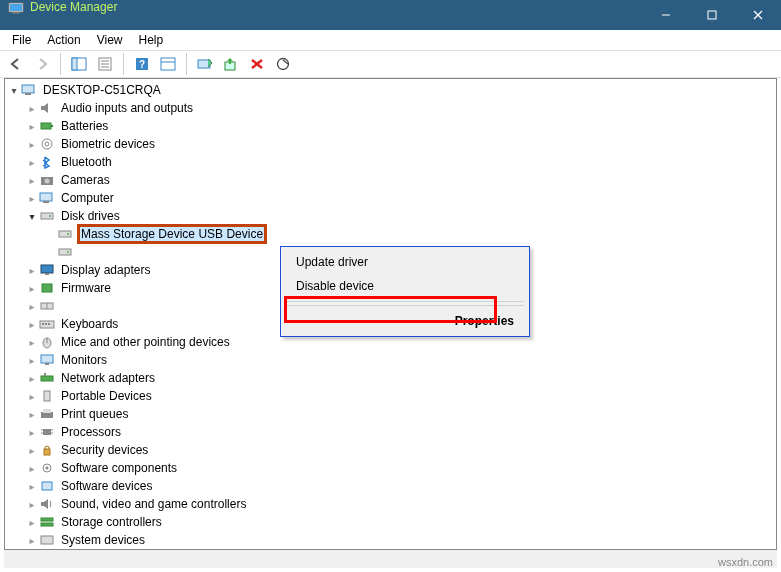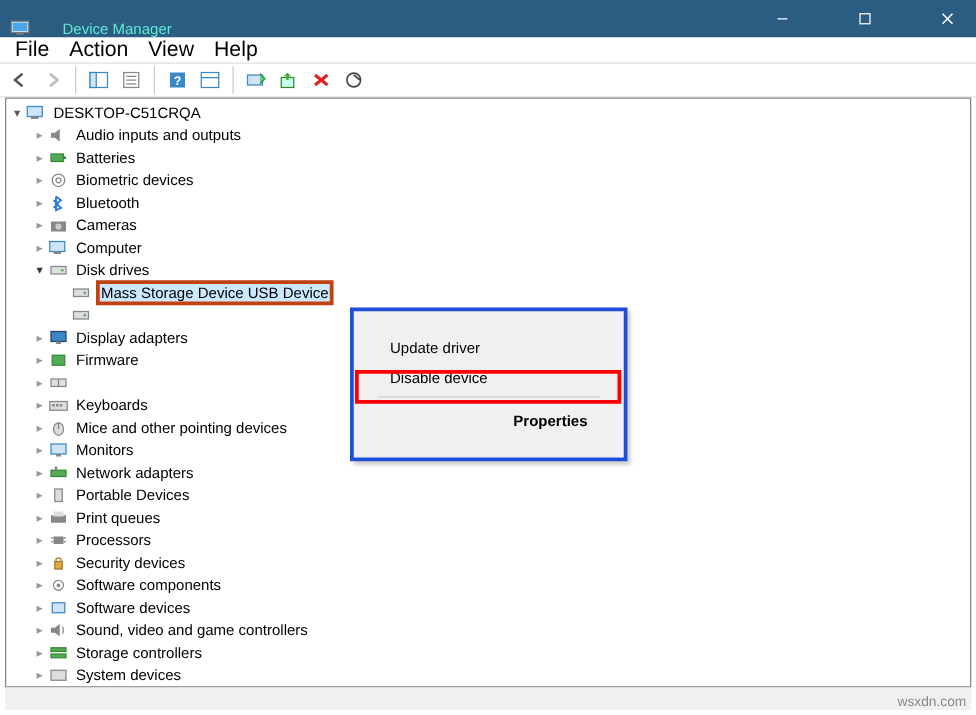--- a/index.html
+++ b/index.html
@@ -8,37 +8,36 @@
   font-family: "Segoe UI", Tahoma, sans-serif;
   font-size: 12px;
   background: #fff;
   width: 781px;
   height: 572px;
   overflow: hidden;
   position: relative;
 }
 .titlebar {
   background: #2b5c82;
-  color: #5eead4;
+  color: #bef264;
   height: 30px;
   display: flex;
-  align-items: flex-end;
+  align-items: flex-start;
   padding-left: 8px;
-  gap: 20px;
 }
 .titlebar .icon { width:16px; height:16px; margin-right:6px; display:inline-flex; align-items:center; justify-content:center;}
 .titlebar .title { flex:1; font-size:12px; }
 .titlebar .btn { width:46px; height:30px; display:flex; align-items:center; justify-content:center; color:#fff; }
 .menubar {
   background:#fff;
   height:20px;
   display:flex;
   align-items:center;
   padding: 0 4px;
-  font-size:17px;
+  font-size:12px;
   border-bottom:0;
 }
 .menubar .mitem { padding:2px 8px; }
 .toolbar {
   height:28px;
   display:flex;
   align-items:center;
   padding:0 4px;
   border-top:1px solid #e0e0e0;
   border-bottom:1px solid #e0e0e0;
@@ -58,25 +57,25 @@
 .tree ul { list-style:none; margin:0; padding:0; }
 .node { display:flex; align-items:center; height:18px; white-space:nowrap; padding-right:6px;}
 .node .arrow { width:14px; height:14px; display:inline-flex; align-items:center; justify-content:center; color:#555; font-size:10px;}
 .node .spacer{width:14px;display:inline-block;}
 .node .nicon { width:16px; height:16px; display:inline-flex; align-items:center; justify-content:center; margin-right:4px; font-size:12px;}
 .node .label { padding:1px 2px; }
 .node.selected .label { background:#cce8ff; border:3px solid #c2410c; padding:0 1px;}
 .context {
   position:absolute;
   top:246px; left:280px;
-  width:222px;
+  width:250px;
   background:#f0f0f0;
-  border:3px solid #1d4ed8;
+  border:1px solid #1d4ed8;
   box-shadow:3px 3px 3px rgba(0,0,0,0.2);
-  padding:17px;
+  padding:3px;
   font-size:12px;
 }
 .context .citem { padding:5px 12px; }
 .context .citem.bold { font-weight:bold;text-align:right; }
 .context .csep { height:1px; background:#d0d0d0; margin:3px 2px; }
 .highlight { border:3px solid #ff0000; position:absolute; top:296px; left:284px; width:213px; height:27px; pointer-events:none;}
 .watermark { position:absolute; bottom:4px; right:8px; font-size:11px; color:#888;}
 .statusbar{position:absolute; left:4px; right:4px; bottom:4px; height:18px; background:#f0f0f0;}
 
 .tree::-webkit-scrollbar{width:17px;}

